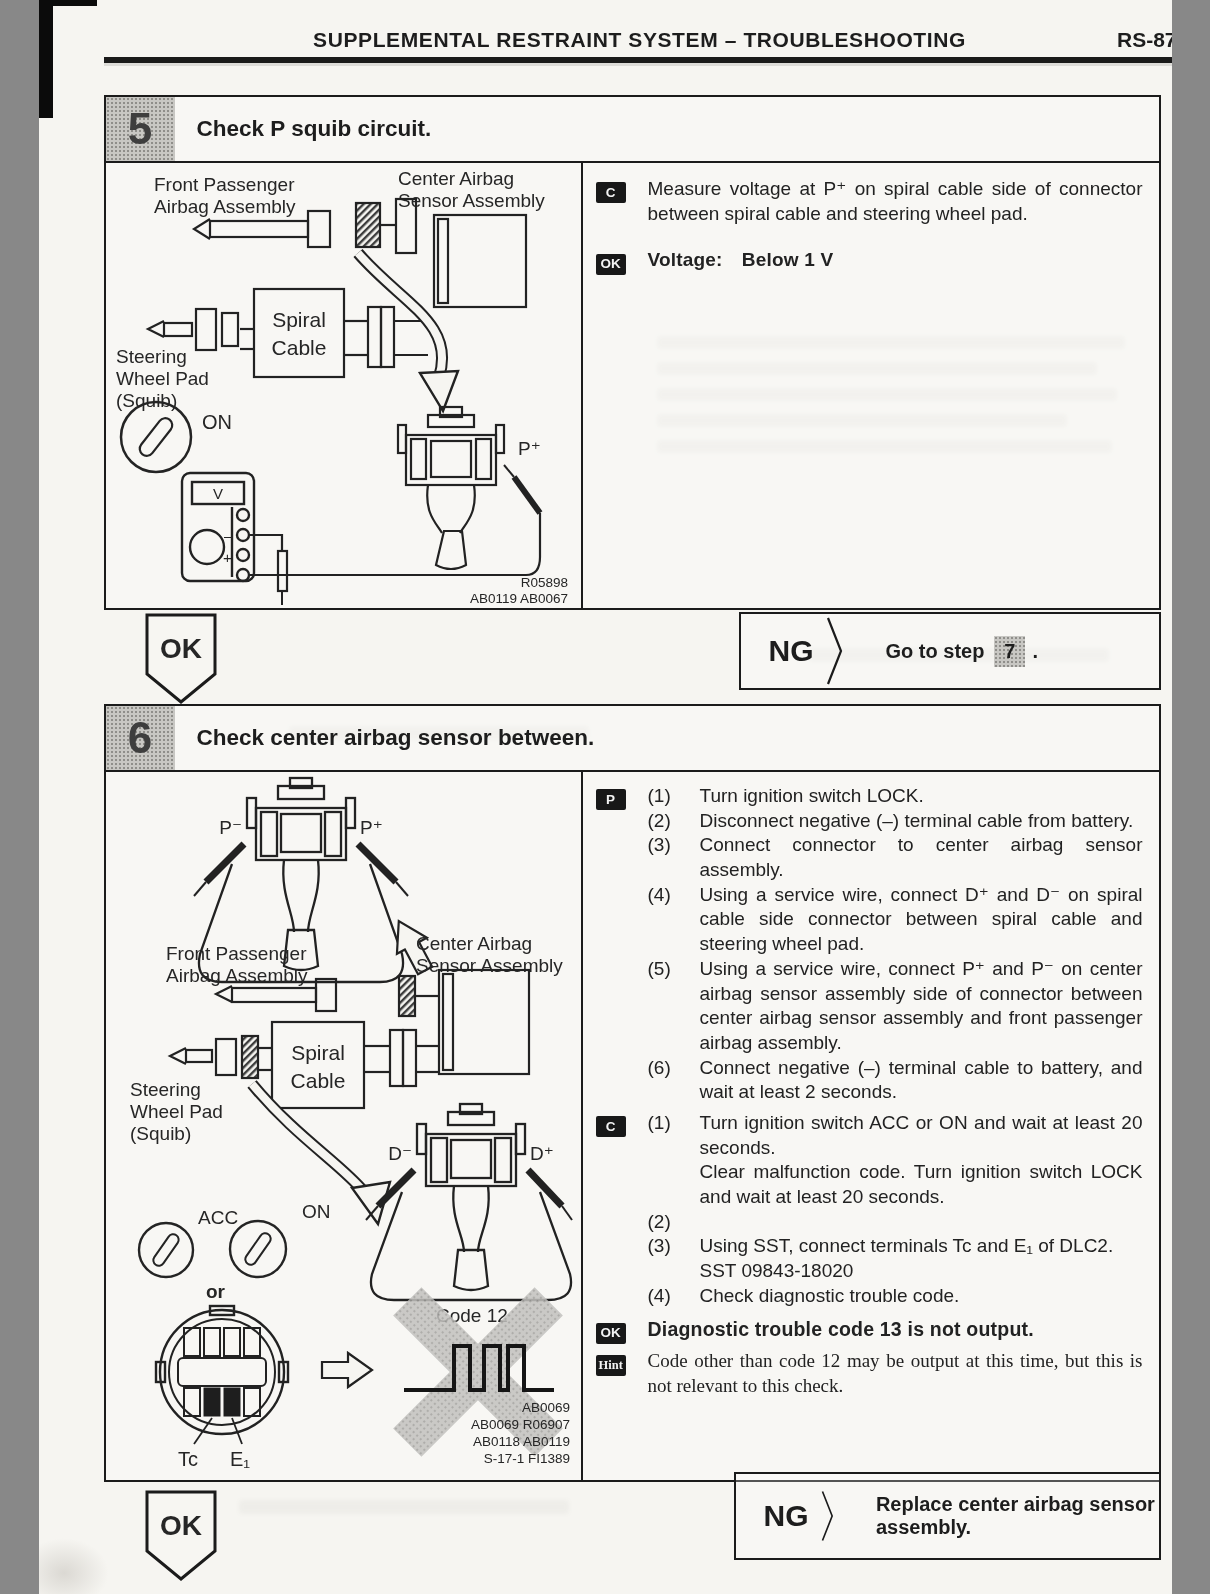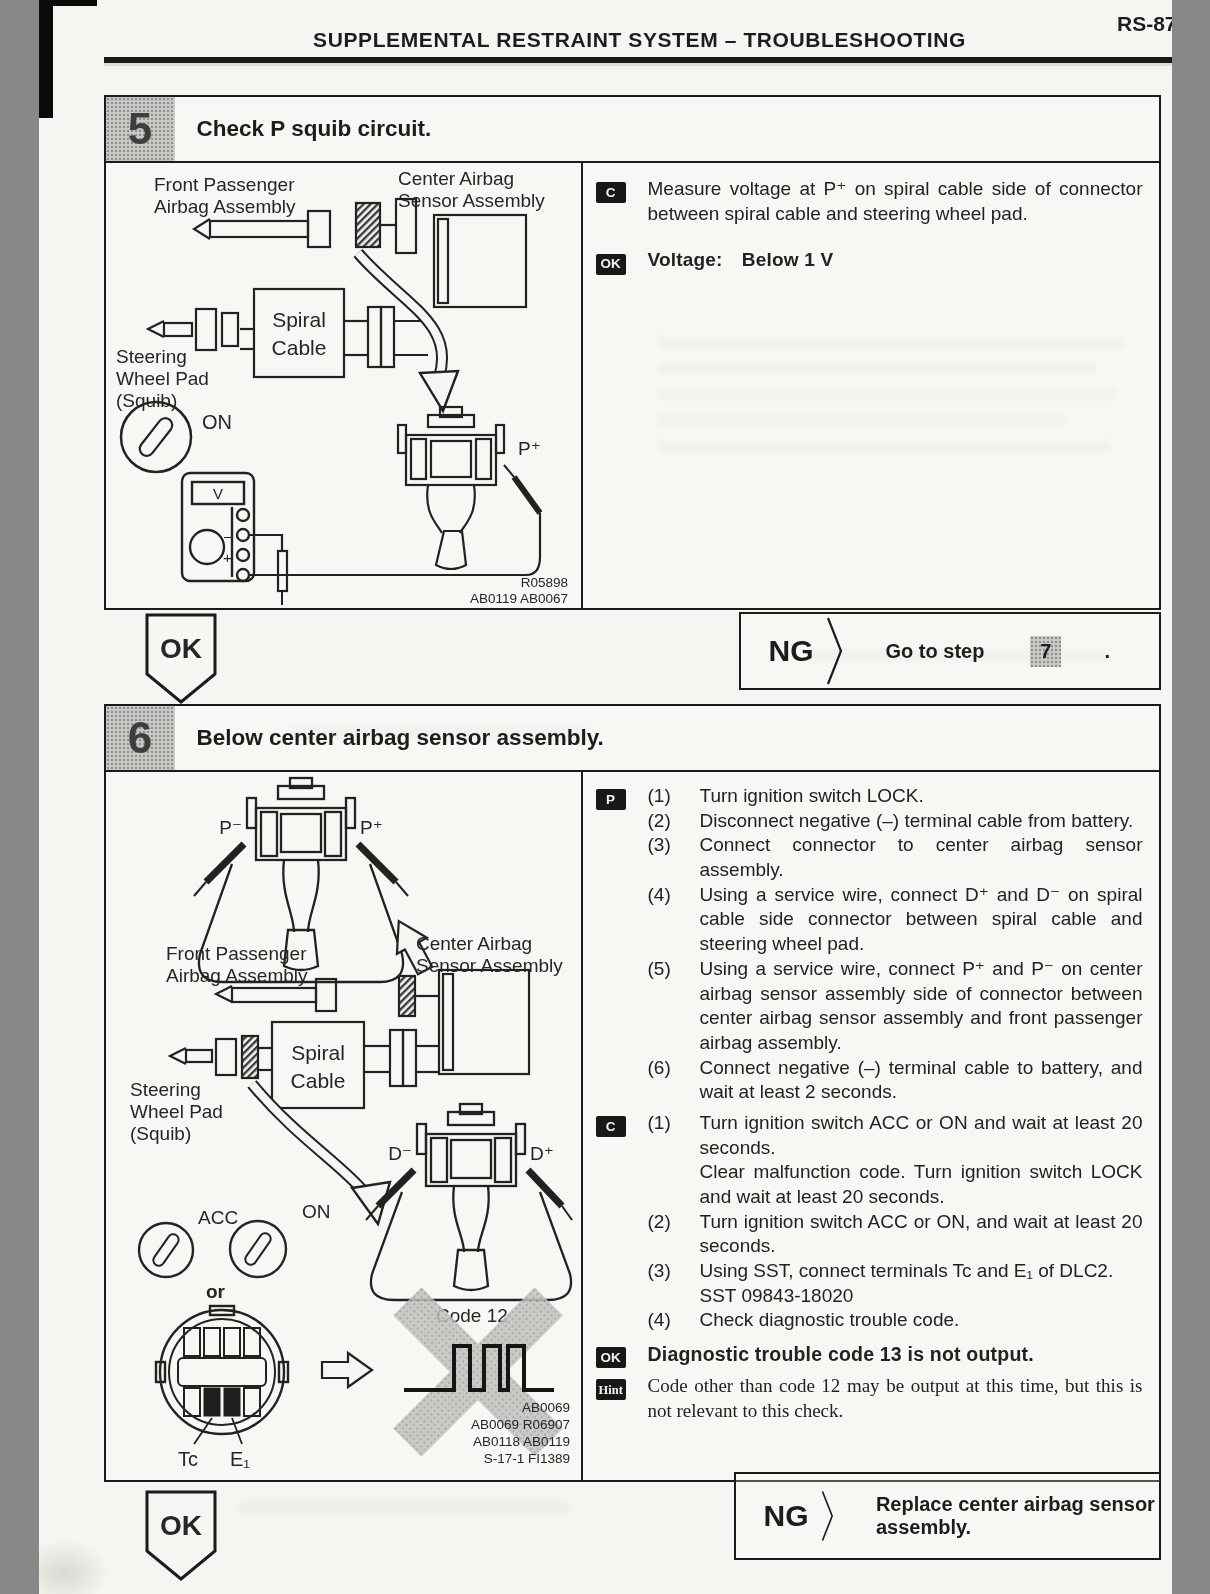--- a/index.html
+++ b/index.html
@@ -5,21 +5,21 @@
   html,body{margin:0;padding:0;background:#888;}
   *{box-sizing:border-box;}
   .page{
     position:relative;width:1133px;height:1594px;margin:0 auto;
     background:#f6f5f1;overflow:hidden;
     font-family:"Liberation Sans","DejaVu Sans",sans-serif;color:#222;
   }
   .abs{position:absolute;}
   .hdr-title{left:65px;top:28px;width:1072px;text-align:center;
     font-size:21px;font-weight:bold;letter-spacing:.6px;color:#1d1d1d;}
-  .hdr-num{left:1020px;top:12px;width:118px;text-align:right;
+  .hdr-num{left:1020px;top:28px;width:118px;text-align:right;
     font-size:21px;font-weight:bold;color:#1d1d1d;}
   .hdr-rule{left:65px;top:57px;width:1072px;height:6px;background:#1a1a1a;
     box-shadow:0 3px 0 rgba(0,0,0,.10);}
   .edge-line{left:1137px;top:60px;width:2px;height:1412px;background:#5a5a5a;opacity:.55;}
   .halftone{background-color:#c8c7c3;
     background-image:radial-gradient(#8f8e8a 1px,rgba(0,0,0,0) 1.3px);
     background-size:4px 4px;}
   .rs-tab{left:1146px;top:947px;width:64px;height:54px;
     display:flex;align-items:center;justify-content:center;
     font-size:21px;font-weight:bold;color:#474747;letter-spacing:1px;}
@@ -40,21 +40,21 @@
   .items{flex:1;}
   .item{display:flex;}
   .inum{width:52px;flex:none;}
   .itext{flex:1;text-align:justify;white-space:pre-line;}
   .plain{flex:1;text-align:justify;white-space:pre-line;}
   .boldtxt{font-weight:bold;letter-spacing:.2px;}
   .ng-box{border:2.2px solid #1b1b1b;display:flex;align-items:center;background:rgba(255,255,255,.25);}
   .ng-label{font-size:30px;font-weight:bold;color:#1d1d1d;margin-left:28px;}
   .ng-chevron{margin-left:12px;}
   .ng-text{font-size:20px;font-weight:bold;color:#1d1d1d;margin-left:42px;
-    display:flex;align-items:center;gap:36px;}
+    display:flex;align-items:center;}
   .step-badge{display:inline-flex;width:31px;height:31px;align-items:center;justify-content:center;
     font-size:20px;font-weight:bold;color:#1d1d1d;margin:0 7px 0 10px;}
   .ghost{position:absolute;background:#6b6b64;opacity:.05;filter:blur(2px);border-radius:3px;}
   .artifact-black{background:#0b0b0b;}
   svg text{font-family:"Liberation Sans","DejaVu Sans",sans-serif;fill:#262626;}
 </style>
 </head>
 <body>
 
 <div class="page">
@@ -208,21 +208,21 @@
     <span class="ng-text">
       <span>Go to step</span>
       <span class="step-badge halftone">7</span>
       <span>.</span>
     </span>
   </div>
 
   <div class="abs step-box" style="top:704px;height:778px;">
     <div class="step-titlebar">
       <div class="step-num halftone">6</div>
-      <div class="step-title">Below center airbag sensor assembly.</div>
+      <div class="step-title">Check center airbag sensor between.</div>
     </div>
     <div class="step-content" style="height:708px;">
       <div class="vdivider"></div>
 
       <svg class="abs" style="left:0;top:0;" width="475" height="708" viewBox="0 0 475 708">
         <defs>
           <pattern id="hatch6" patternUnits="userSpaceOnUse" width="5" height="5" patternTransform="rotate(45)">
             <rect width="5" height="5" fill="#f6f5f1"></rect>
               <rect width="2.4" height="5" fill="#3c3c3c"></rect>
           </pattern>
@@ -401,21 +401,20 @@
         <div class="iblock" style="margin-top:6px;">
           <div class="tagcol"><span class="tag">C</span></div>
           <div class="items">
             <div class="item">
               <span class="inum">(1)</span>
               <span class="itext">Turn ignition switch ACC or ON and wait at least 20 seconds.
 Clear malfunction code. Turn ignition switch LOCK and wait at least 20 seconds.</span>
             </div>
             <div class="item">
               <span class="inum">(2)</span>
-              <span class="itext">Turn ignition switch ACC or ON, and wait at least 20 seconds.</span>
             </div>
             <div class="item">
               <span class="inum">(3)</span>
               <span class="itext">Using SST, connect terminals Tc and E₁ of DLC2.
 SST 09843-18020</span>
             </div>
             <div class="item">
               <span class="inum">(4)</span>
               <span class="itext">Check diagnostic trouble code.</span>
             </div>

